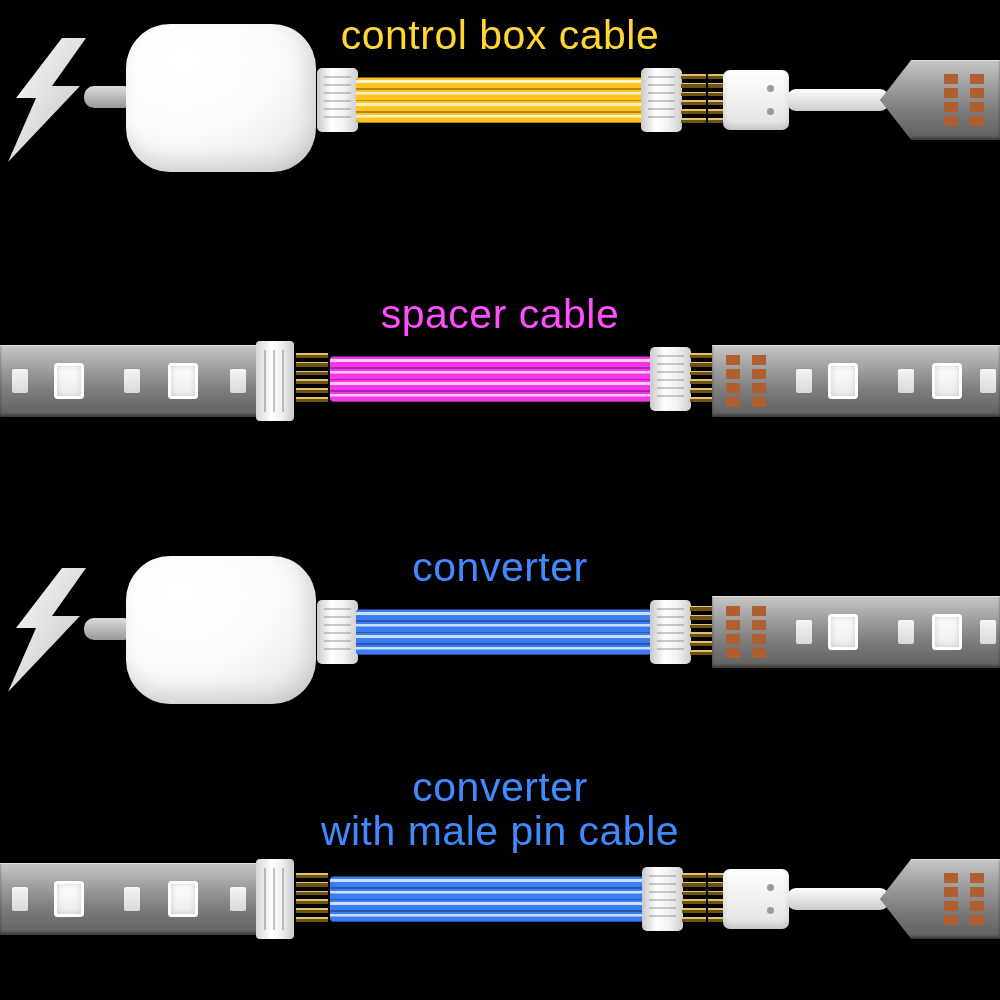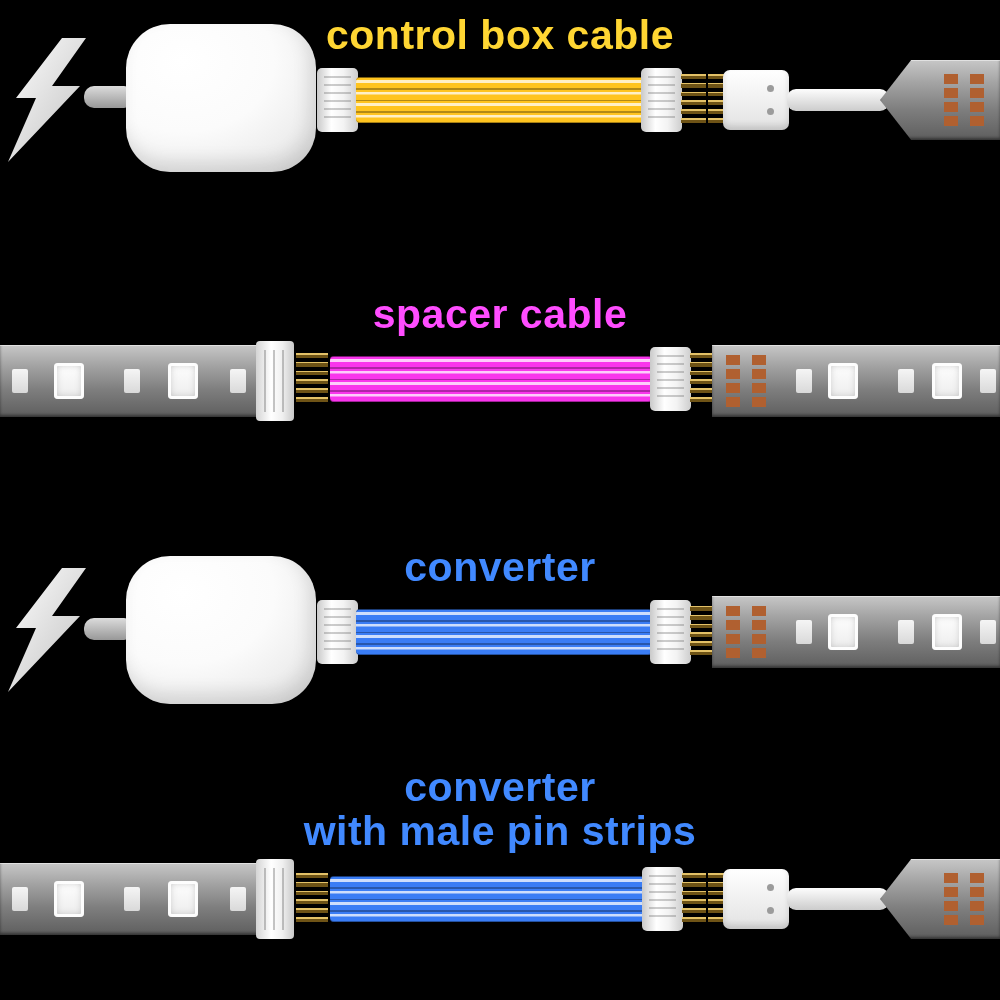--- a/index.html
+++ b/index.html
@@ -2,21 +2,21 @@
 <html style="--pad: #b06030; --bg: #000000;"><head>
 <meta charset="utf-8">
 <style>
   * { box-sizing: border-box; }
   html, body { margin: 0; padding: 0; background: #000; }
   .canvas {
     position: relative; width: 1000px; height: 1000px;
     background: var(--bg, #000); overflow: hidden;
     font-family: "Liberation Sans", sans-serif;
   }
-  .section { position: absolute; left: 0; width: 1000px; font-weight: bold; }
+  .section { position: absolute; left: 0; width: 1000px; }
   .label {
     position: absolute; left: 0; width: 100%; text-align: center;
     font-size: 41px; letter-spacing: .5px; color: var(--label, #fff);
     line-height: 1.05; white-space: nowrap;
   }
   .bolt { position: absolute; }
   .adapter {
     position: absolute; border-radius: 44px;
     background: radial-gradient(120% 120% at 30% 25%, #ffffff 0%, #fbfbfb 40%, #e9e9e9 72%, #d0d0d0 100%);
     box-shadow: inset -6px -10px 18px rgba(0,0,0,.12);
@@ -178,21 +178,21 @@
       <div class="chip" style="left:84px;top:24px;"></div>
       <div class="led" style="left:116px;top:18px;"></div>
       <div class="chip" style="left:186px;top:24px;"></div>
       <div class="led" style="left:220px;top:18px;"></div>
       <div class="chip" style="left:268px;top:24px;"></div>
     </div>
   </div>
 
   <div class="section" style="top: 756px; height: 244px; --label: #4189ff; --cable: #3a7df5;">
     <div class="label" style="top:10px;">converter</div>
-    <div class="label" style="top:54px;">with male pin strips</div>
+    <div class="label" style="top:54px;">with male pin cable</div>
 
     <div class="strip" style="left:0;top:107px;width:292px;height:72px;">
       <div class="chip" style="left:12px;top:24px;"></div>
       <div class="led" style="left:54px;top:18px;"></div>
       <div class="chip" style="left:124px;top:24px;"></div>
       <div class="led" style="left:168px;top:18px;"></div>
       <div class="chip" style="left:230px;top:24px;"></div>
     </div>
     <div class="clamp" style="left:256px;top:103px;width:38px;height:80px;"></div>
     <div class="pins" style="left:296px;top:117px;width:32px;height:52px;"></div>

